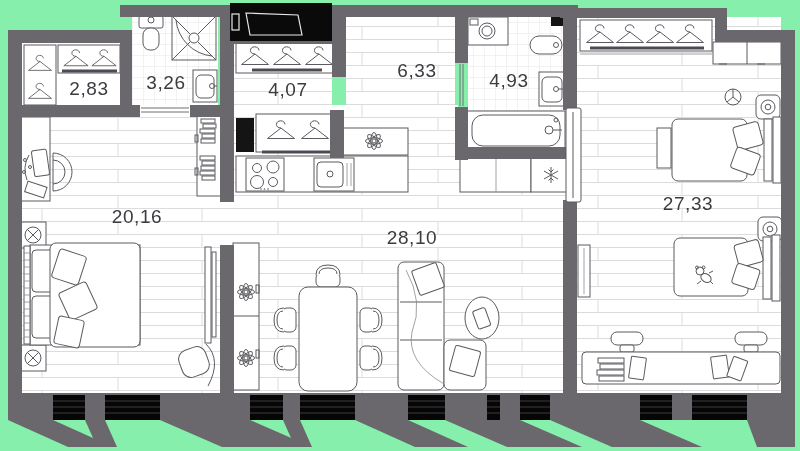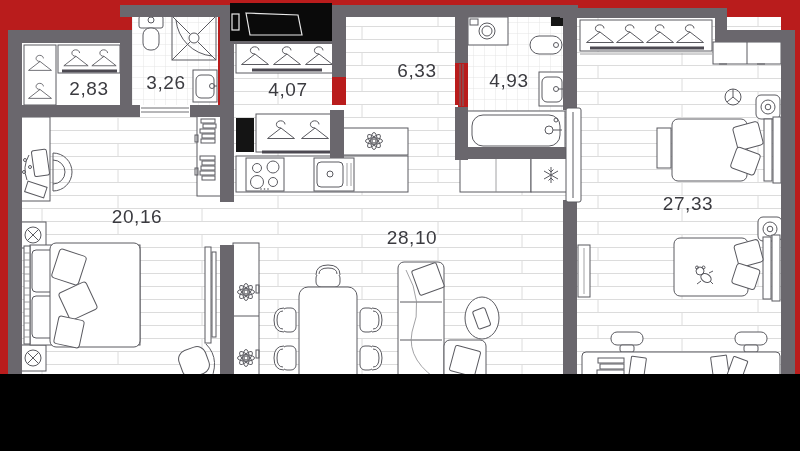--- a/index.html
+++ b/index.html
@@ -1,16 +1,16 @@
 <!DOCTYPE html>
 <html><head>
 <meta charset="utf-8">
 <style>
   html,body{margin:0;padding:0;background:#000;}
-  .stage{position:relative;width:800px;height:374px;background:#b91c1c;overflow:hidden;}
+  .stage{position:relative;width:800px;height:451px;background:#86efac;overflow:hidden;}
   svg{display:block;}
   .wall{fill:#6a676d;stroke:none;}
   .floor{fill:#ffffff;}
   .furn{fill:#ffffff;stroke:#5a5a60;stroke-width:1;}
   .ln{fill:none;stroke:#5a5a60;stroke-width:1;}
   .thin{fill:none;stroke:#8a8a8e;stroke-width:0.8;}
   .dark{fill:none;stroke:#4d4a52;stroke-width:3;}
   .winline{stroke:#3d3d41;stroke-width:1.2;}
   .lbl{font-family:"Liberation Sans",sans-serif;font-size:19px;letter-spacing:0.6px;fill:#3b3b40;text-anchor:middle;}
 </style>

